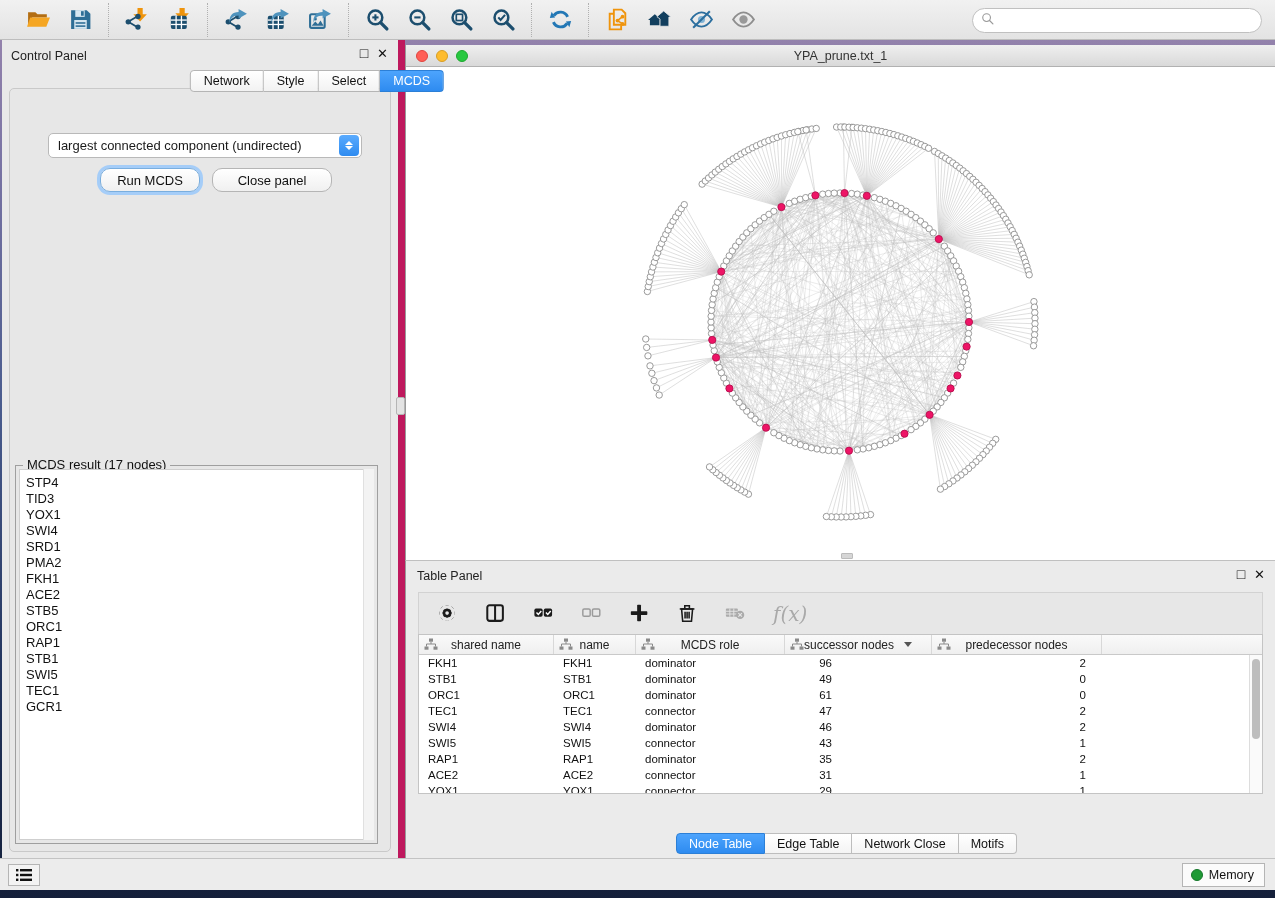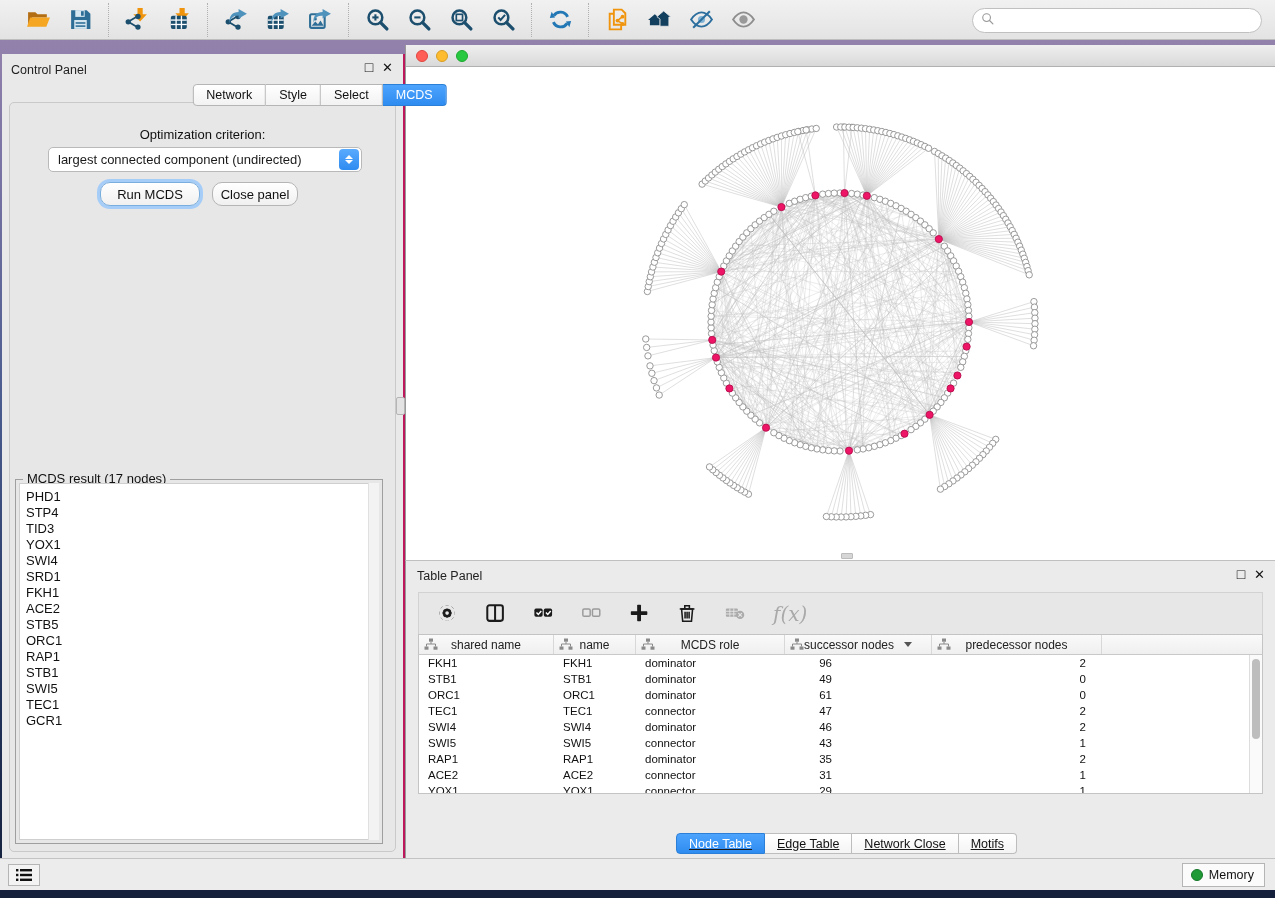--- a/index.html
+++ b/index.html
@@ -25,21 +25,21 @@
   #toolbar-search {
     position:absolute; right:13px; top:8px; width:290px; height:25px;
     background:#fff; border:1px solid #c0c0c0; border-radius:13px;
     display:flex; align-items:center; padding:0 8px; gap:5px;
   }
   #toolbar-search input { border:none; outline:none; flex:1; font-size:12px; background:transparent; }
 
   
   #control-panel {
     position:absolute; left:2px; top:40px; width:403px; bottom:32px;
-    background:#e9e9e9; border-right:2px solid #be185d;margin-top:14px;
+    background:#e9e9e9; border-right:7px solid #be185d;
   }
   #cp-header { position:absolute; left:9px; top:9px; font-size:12.5px; color:#222; }
   .panel-winbtns { position:absolute; right:10px; top:7px; display:flex; gap:9px; align-items:center; }
   .winbtn { font-size:13px; font-weight:bold; color:#111; line-height:13px; cursor:pointer; }
   .winbtn.float { font-weight:normal; font-size:14px; }
   #cp-tabs { position:absolute; top:30px; left:50%; transform:translateX(-4%); display:flex; z-index:2; }
   .cp-tab {
     height:22px; padding:0 13px; background:linear-gradient(#ffffff,#f2f2f2);
     border:1px solid #b5b5b5; border-left-width:0; font-size:12.5px;
     display:flex; align-items:center; cursor:pointer; color:#111;text-align:center;
@@ -65,21 +65,21 @@
   }
   .chev { width:0; height:0; border-left:4px solid transparent; border-right:4px solid transparent; }
   .chev.up { border-bottom:4px solid #fff; }
   .chev.down { border-top:4px solid #fff; }
   .cp-btn {
     position:absolute; top:79px; height:24px; background:linear-gradient(#ffffff,#f0f0f0);
     border:1px solid #b5b5b5; border-radius:10px; font-size:13px; color:#111;
     display:flex; align-items:center; justify-content:center; cursor:pointer;
   }
   #run-mcds { left:90px; width:100px; box-shadow:0 0 0 3px #a5cdf8; border-color:#7aaede; }
-  #close-panel { left:202px; width:86px; }
+  #close-panel { left:202px; width:120px; }
   #mcds-fieldset {
     position:absolute; left:5px; right:12px; top:376px; bottom:7px;
     border:1px solid #9f9f9f;
   }
   #mcds-legend {
     position:absolute; top:-9px; left:7px; background:#e7e7e7; padding:0 4px;
     font-size:13px; color:#111;
   }
   #mcds-list {
     position:absolute; inset:3px; background:#fff; border:1px solid #cfcfcf;
@@ -148,21 +148,21 @@
   .sort-chev { width:0; height:0; border-left:4px solid transparent; border-right:4px solid transparent; border-top:5px solid #555; margin-left:4px; }
   .tr { display:flex; height:16px; background:#fff; }
   .td { font-size:11.5px; color:#111; padding-left:9px; display:flex; align-items:center; white-space:nowrap; overflow:hidden; }
   .td.num-succ { justify-content:flex-end; padding-right:100px; }
   .td.num-pred { justify-content:flex-end; padding-right:16px; }
   #tp-vscroll {
     position:absolute; right:0; top:20px; bottom:0; width:13px;
     background:#fafafa; border-left:1px solid #ddd;
   }
   #tp-vthumb { position:absolute; left:2px; right:2px; top:4px; height:80px; background:#bdbdbd; border-radius:5px; }
-  #tp-tabs { position:absolute; left:12px; right:0; bottom:4px; display:flex; justify-content:center;text-decoration:underline; }
+  #tp-tabs { position:absolute; left:12px; right:0; bottom:4px; display:flex; justify-content:center; }
   .tp-tab {
     height:21px; padding:0 12px; background:linear-gradient(#ffffff,#f4f4f4);
     border:1px solid #bdbdbd; border-left-width:0; font-size:12.5px; color:#111;
     display:flex; align-items:center; cursor:pointer;
   }
   .tp-tab:first-child { border-left-width:1px; border-radius:4px 0 0 4px; }
   .tp-tab:last-child { border-radius:0 4px 4px 0; }
   .tp-tab.selected { background:linear-gradient(#4da4fd,#2e8bf0); border-color:#2c7fd6; color:#fff; }
 
   
@@ -388,39 +388,38 @@
       <span class="winbtn float">□</span>
       <span class="winbtn">✕</span>
     </div>
     <div id="cp-tabs">
         <div class="cp-tab">Network</div>
         <div class="cp-tab">Style</div>
         <div class="cp-tab">Select</div>
         <div class="cp-tab selected">MCDS</div>
       </div>
     <div id="cp-inner">
-      <div id="opt-label">Optimization criterion:</div>
       <div id="opt-select">
         <span class="sel-text">largest connected component (undirected)</span>
         <span class="sel-stepper">
             <span class="chev up"></span>
             <span class="chev down"></span>
           </span>
       </div>
       <div id="run-mcds" class="cp-btn">Run MCDS</div>
       <div id="close-panel" class="cp-btn">Close panel</div>
       <div id="mcds-fieldset">
         <div id="mcds-legend">MCDS result (17 nodes)</div>
         <div id="mcds-list">
-            <div class="mcds-item">PHD1</div>
             <div class="mcds-item">STP4</div>
             <div class="mcds-item">TID3</div>
             <div class="mcds-item">YOX1</div>
             <div class="mcds-item">SWI4</div>
             <div class="mcds-item">SRD1</div>
+            <div class="mcds-item">PMA2</div>
             <div class="mcds-item">FKH1</div>
             <div class="mcds-item">ACE2</div>
             <div class="mcds-item">STB5</div>
             <div class="mcds-item">ORC1</div>
             <div class="mcds-item">RAP1</div>
             <div class="mcds-item">STB1</div>
             <div class="mcds-item">SWI5</div>
             <div class="mcds-item">TEC1</div>
             <div class="mcds-item">GCR1</div>
           </div>
@@ -429,20 +428,21 @@
     </div>
   </div>
 
   <div id="v-grip"></div>
 
   <div id="network-window">
     <div id="nw-titlebar">
       <span class="traffic red"></span>
       <span class="traffic yellow"></span>
       <span class="traffic green"></span>
+      <span id="nw-title">YPA_prune.txt_1</span>
     </div>
     <div id="nw-view">
       <svg id="net-svg" width="868" height="492">
           <line x1="309.99724122395685" y1="290.55721890039285" x2="439.7875631152164" y2="126.1298944161704" stroke="#bcbcbc" stroke-width="0.55" opacity="0.55"></line>
           <line x1="309.99724122395685" y1="290.55721890039285" x2="479.3273523064932" y2="134.2257016874739" stroke="#bcbcbc" stroke-width="0.55" opacity="0.55"></line>
           <line x1="309.99724122395685" y1="290.55721890039285" x2="410.96616057097583" y2="128.07308307077676" stroke="#bcbcbc" stroke-width="0.55" opacity="0.55"></line>
           <line x1="309.99724122395685" y1="290.55721890039285" x2="416.6839087095224" y2="382.8325192680636" stroke="#bcbcbc" stroke-width="0.55" opacity="0.55"></line>
           <line x1="309.99724122395685" y1="290.55721890039285" x2="509.82429754572905" y2="359.3631922743682" stroke="#bcbcbc" stroke-width="0.55" opacity="0.55"></line>
           <line x1="309.99724122395685" y1="290.55721890039285" x2="462.70520048036457" y2="380.76570067145525" stroke="#bcbcbc" stroke-width="0.55" opacity="0.55"></line>
           <line x1="309.99724122395685" y1="290.55721890039285" x2="562.4806839253858" y2="243.4365291514571" stroke="#bcbcbc" stroke-width="0.55" opacity="0.55"></line>

